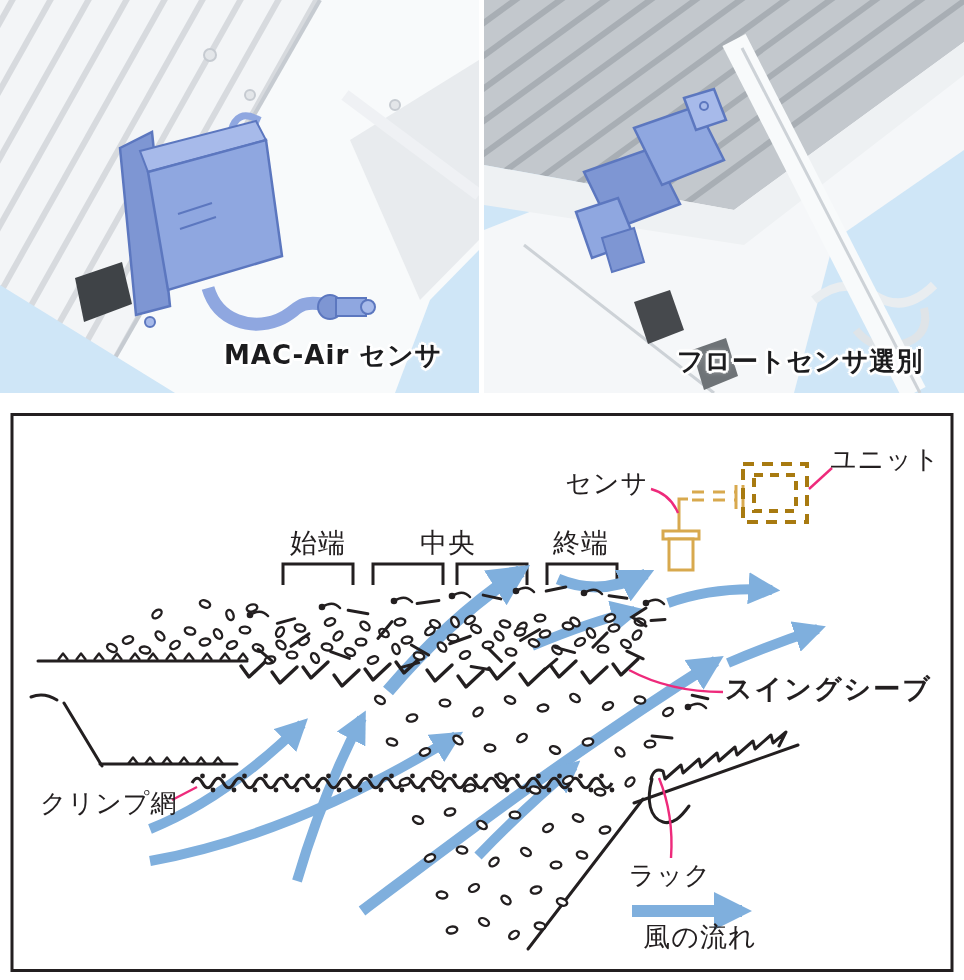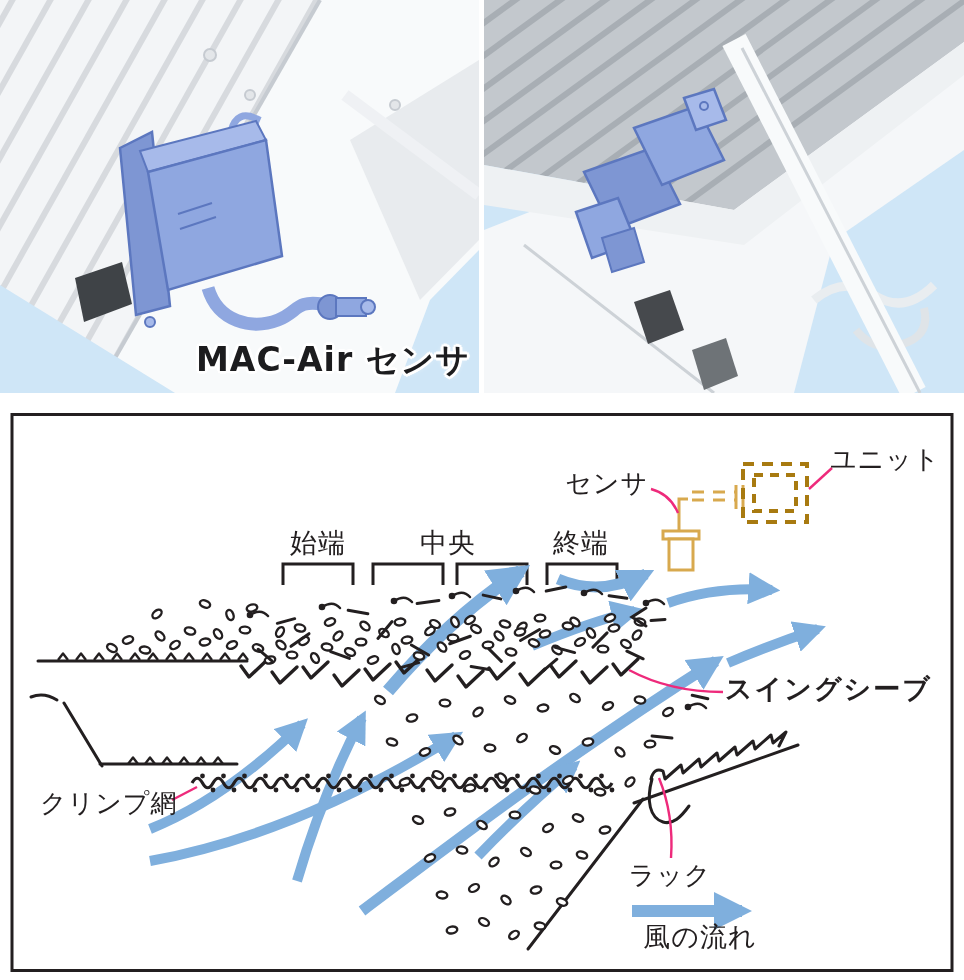--- a/index.html
+++ b/index.html
@@ -8,21 +8,21 @@
     --part-blue:#8fa7e0; --part-blue-dark:#5c77bf;
   }
   html,body{margin:0;padding:0;background:#fff;}
   #app{position:relative;width:964px;height:980px;background:#fff;overflow:hidden;
        font-family:"DejaVu Sans","Liberation Sans",sans-serif;}
   .photo{position:absolute;top:0;height:393px;display:block;}
   #photo-left{left:0;width:479px;}
   #photo-right{left:484px;width:480px;}
   .photo-caption{
     position:absolute;white-space:nowrap;transform:translateX(-50%);
-    font-weight:bold;font-size:33px;color:#1c1c1e;letter-spacing:1px;
+    font-weight:bold;font-size:26px;color:#1c1c1e;letter-spacing:1px;
     text-shadow:-3px 0 0 #fff,3px 0 0 #fff,0 -3px 0 #fff,0 3px 0 #fff,
                 -2px -2px 0 #fff,2px 2px 0 #fff,-2px 2px 0 #fff,2px -2px 0 #fff,
                 0 0 6px #fff;
   }
   #caption-left{left:333px;top:338px;}
   #caption-right{left:800px;top:344px;}
   #diagram-svg{position:absolute;left:0;top:0;width:964px;height:980px;}
   .dlabel{fill:var(--ink);font-family:"DejaVu Sans","Liberation Sans",sans-serif;
           font-size:26px;letter-spacing:1px;}
   .dlabel-bold{font-weight:bold;font-size:27px;letter-spacing:2px;}
@@ -115,20 +115,21 @@
       <polygon points="200,98 230,89 242,120 212,130" fill="#a7baea" stroke="var(--part-blue-dark)" stroke-width="2.5"></polygon>
       <circle cx="220" cy="106" r="4" fill="none" stroke="var(--part-blue-dark)" stroke-width="2"></circle>
     </g>
     <g>
       <line x1="250" y1="40" x2="430" y2="393" stroke="#f8fafb" stroke-width="26"></line>
       <line x1="258" y1="48" x2="436" y2="393" stroke="#cdd2d7" stroke-width="3"></line>
     </g>
   </svg>
 
   <div id="caption-left" class="photo-caption">MAC-Air センサ</div>
+  <div id="caption-right" class="photo-caption">フロートセンサ選別</div>
 
   <svg id="diagram-svg" viewBox="0 0 964 980">
     <defs>
       <marker id="ah" viewBox="0 0 10 10" refX="7.4" refY="5" markerWidth="3.2" markerHeight="3.2" orient="auto" markerUnits="strokeWidth">
         <path d="M0,0 L10,5 L0,10 z" fill="#7fafdd" style="fill:var(--arrow-blue)"></path>
       </marker>
     </defs>
 
     <rect x="12" y="414.5" width="940" height="556" fill="#fff" stroke="var(--ink)" stroke-width="3"></rect>
 

